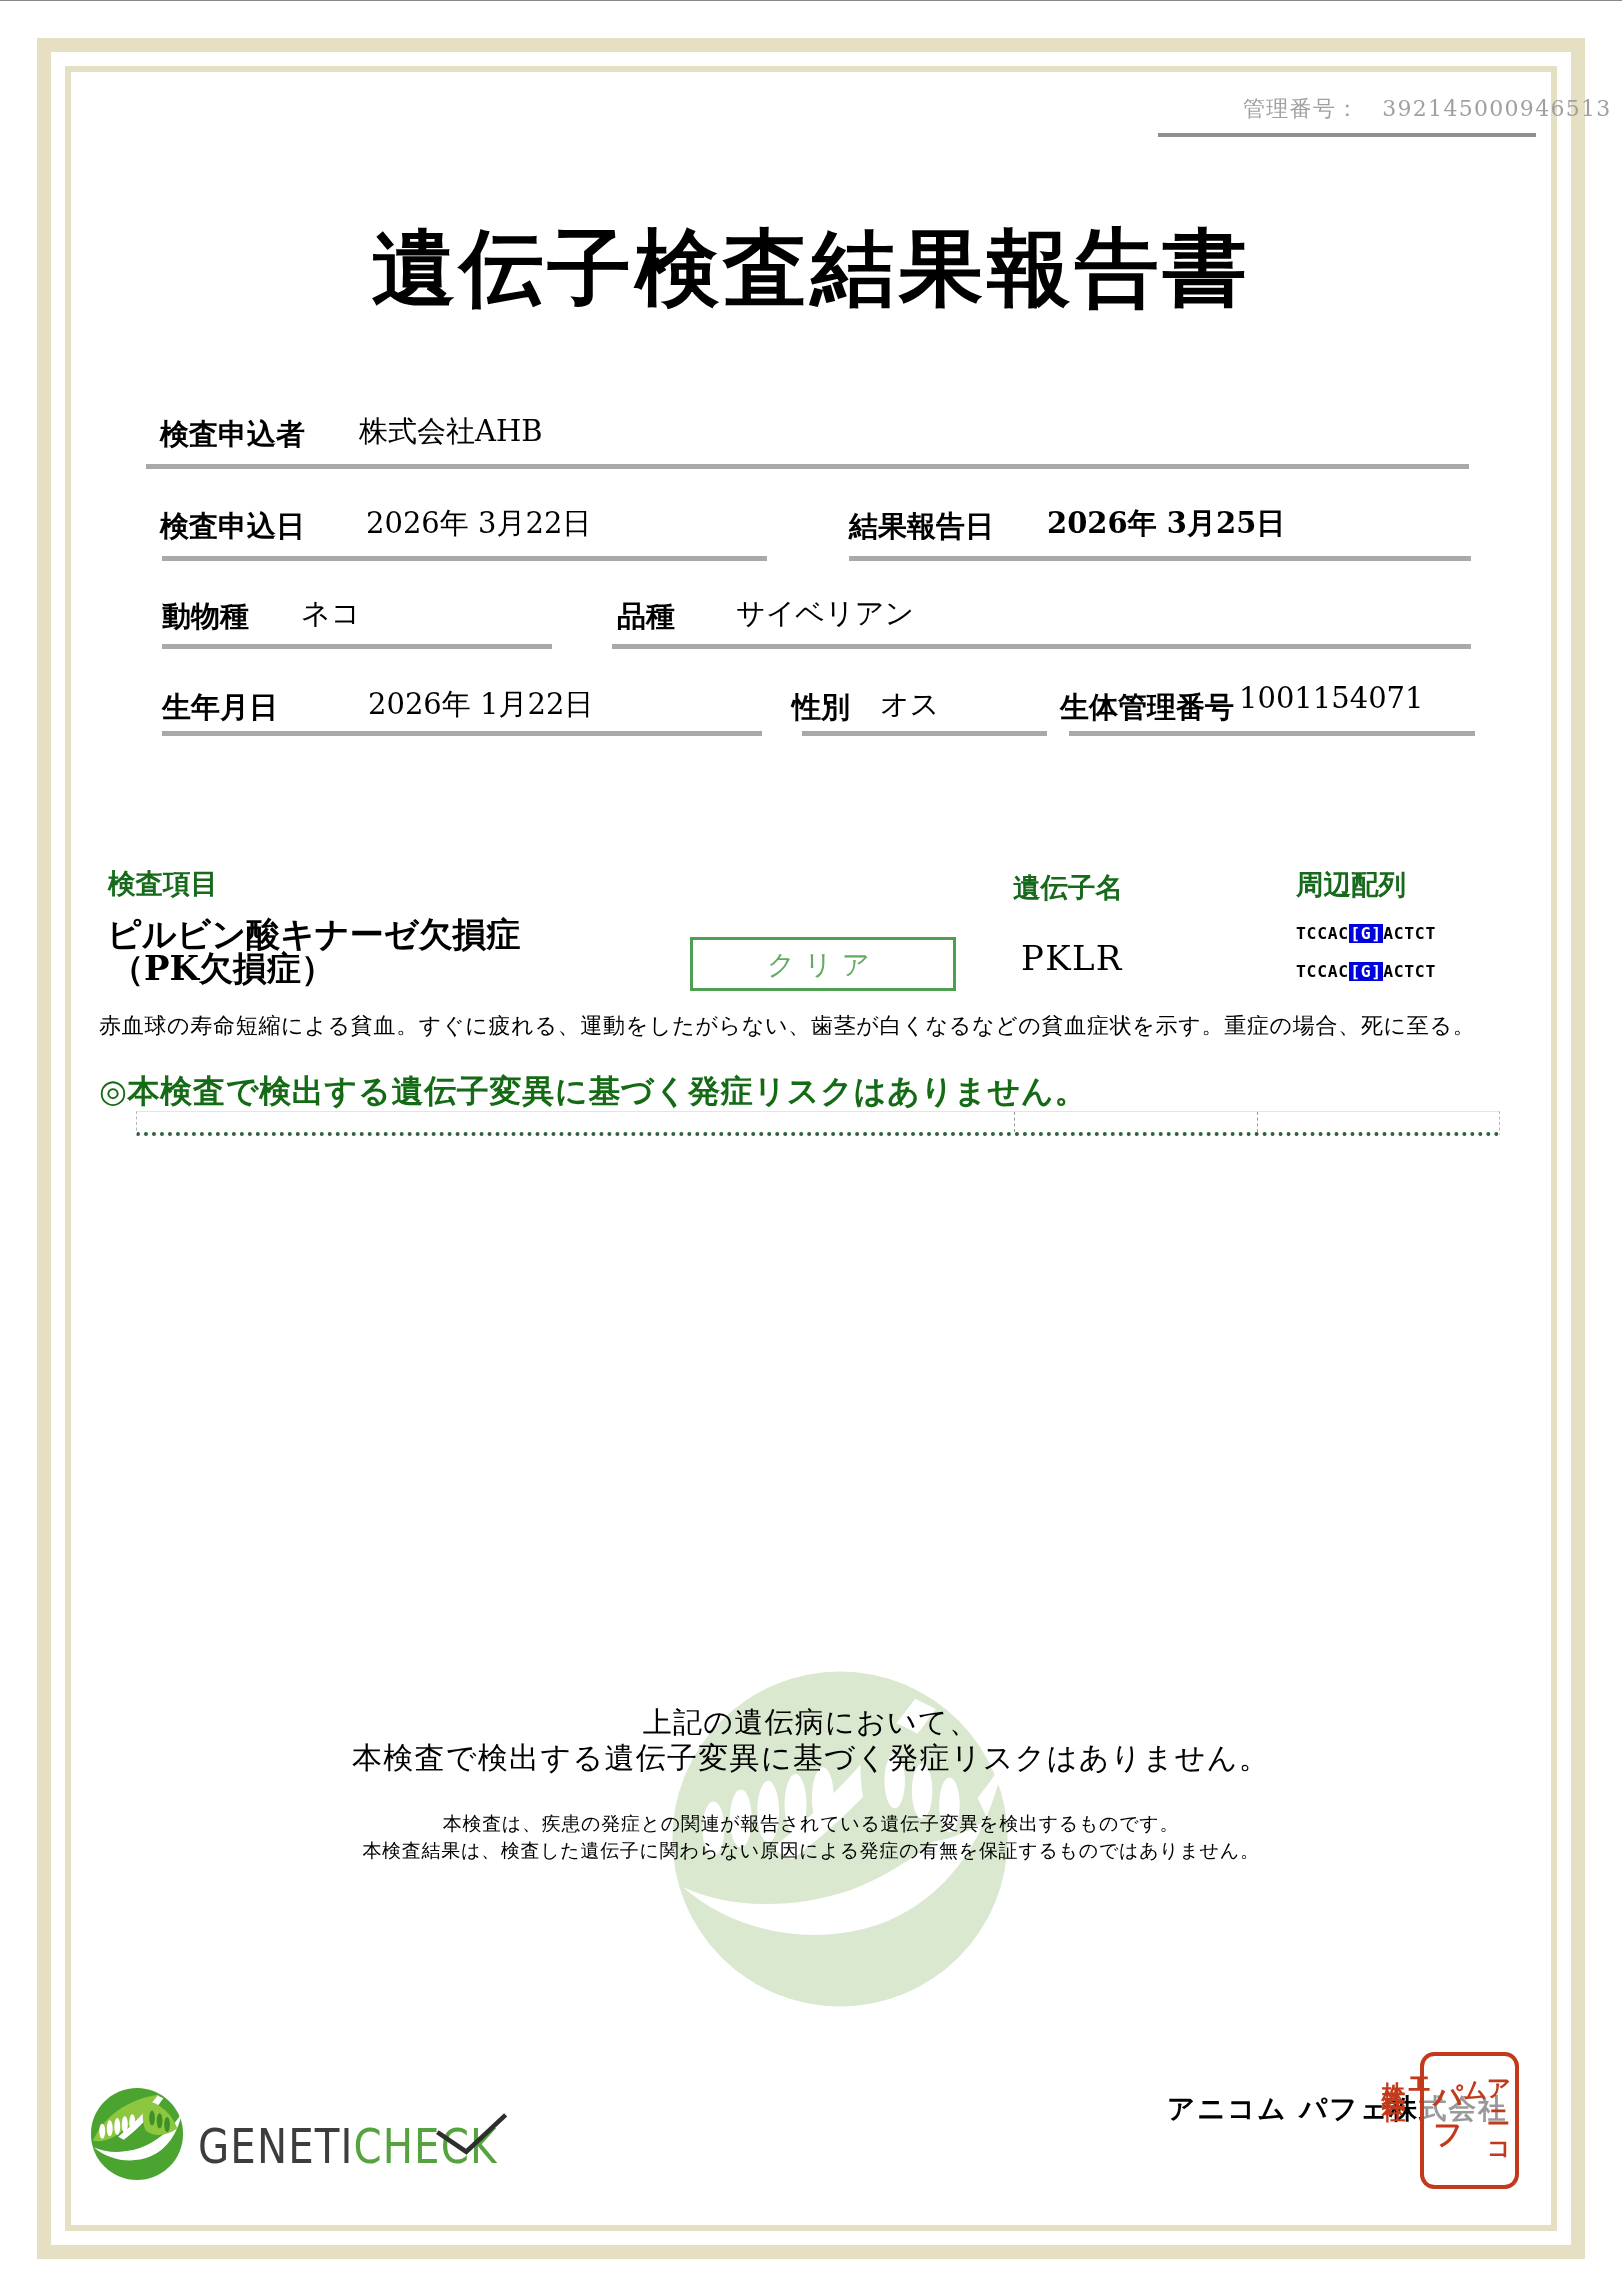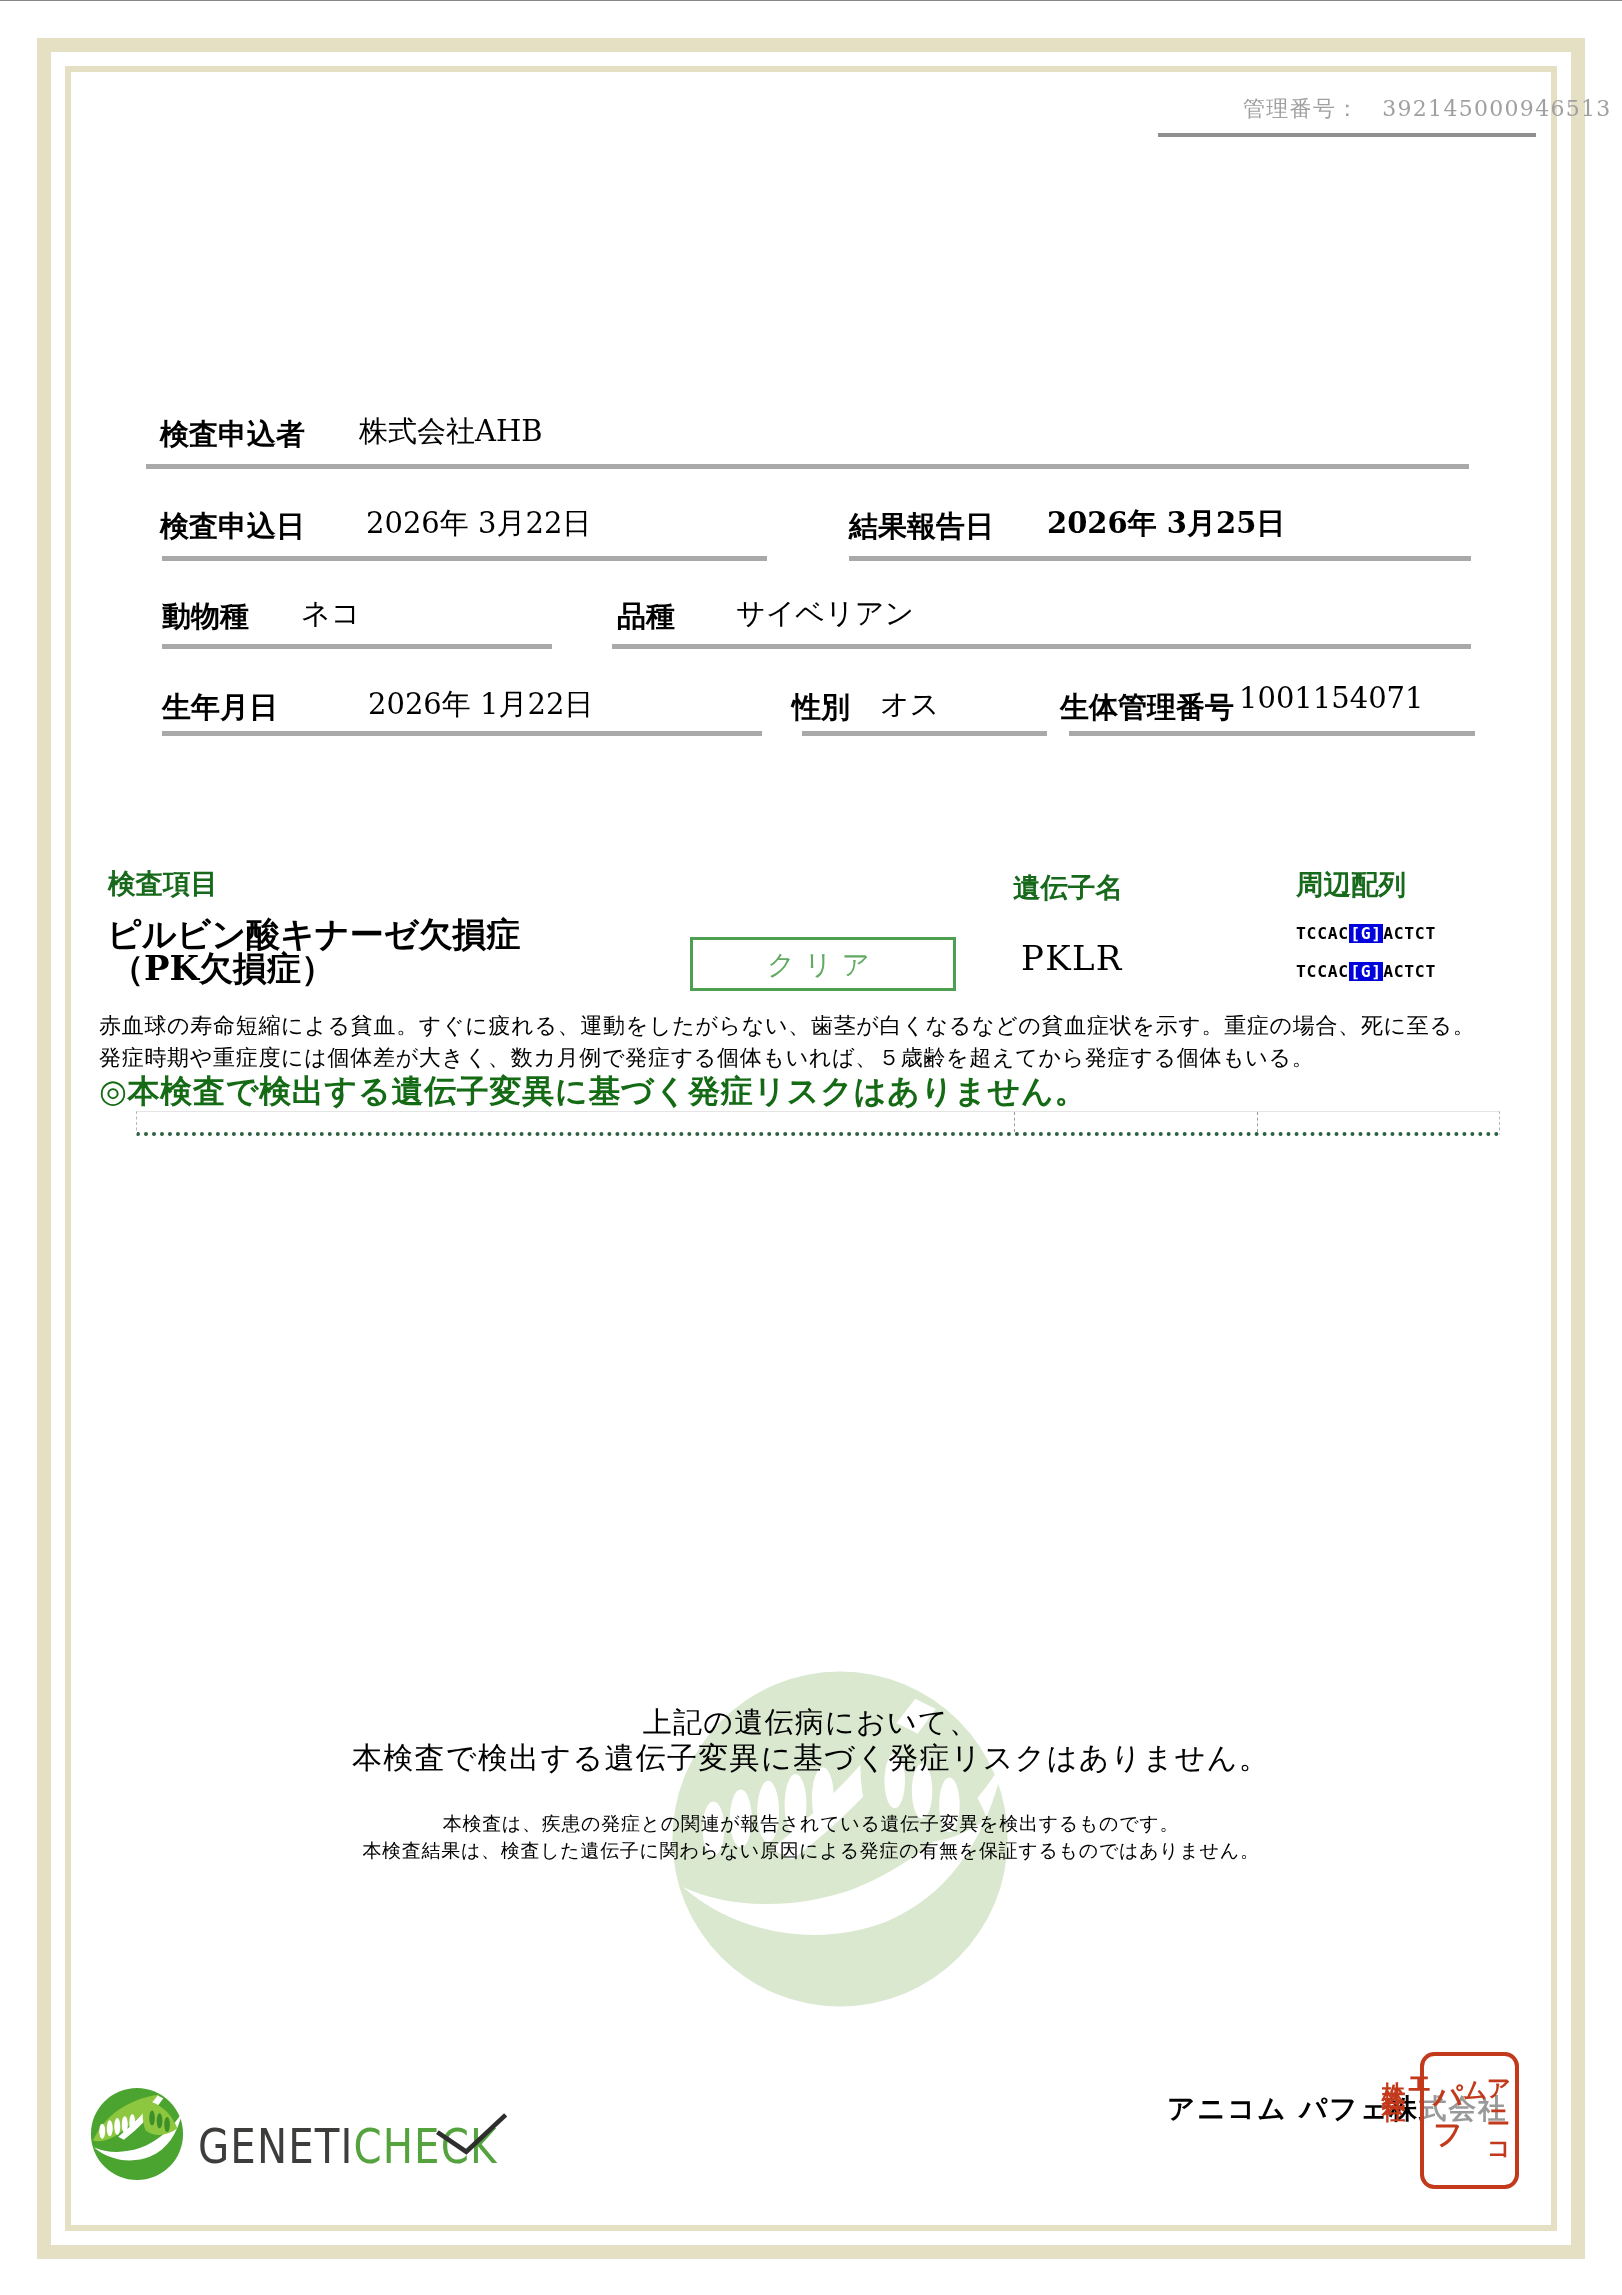--- a/index.html
+++ b/index.html
@@ -83,20 +83,21 @@
       </g>
     </svg>
   </div>
 
   <div class="abs ctrl" style="left:1243px;top:97px;">
     <span>管理番号：</span>
     <span style="margin-left:14.4px;">392145000946513</span>
   </div>
   <div class="uline" style="left:1158px;top:132px;width:378px;height:3.9px;background:#8f8f8f;"></div>
 
+  <div class="abs title" style="top:225px;">遺伝子検査結果報告書</div>
 
   <div class="abs label" style="left:160px;top:419px;">検査申込者</div>
   <div class="abs value" style="left:359px;top:416px;">株式会社AHB</div>
   <div class="uline" style="left:146px;top:463px;width:1323px;"></div>
 
   <div class="abs label" style="left:160px;top:511px;">検査申込日</div>
   <div class="abs value" style="left:366px;top:508px;">2026年 3月22日</div>
   <div class="uline" style="left:162px;top:555px;width:605px;"></div>
   <div class="abs label" style="left:849px;top:511px;">結果報告日</div>
   <div class="abs value" style="left:1047px;top:508px;font-weight:bold;">2026年 3月25日</div>
@@ -133,21 +134,20 @@
   <div class="abs gene" style="left:1021px;top:940px;">PKLR</div>
 
   <div class="abs seq" style="left:1296px;top:925px;">
     <span>TCCAC</span><span class="var">[G]</span><span>ACTCT</span>
   </div>
   <div class="abs seq" style="left:1296px;top:963px;">
     <span>TCCAC</span><span class="var">[G]</span><span>ACTCT</span>
   </div>
 
   <div class="abs desc" style="left:99px;top:1014px;">赤血球の寿命短縮による貧血。すぐに疲れる、運動をしたがらない、歯茎が白くなるなどの貧血症状を示す。重症の場合、死に至る。</div>
-  <div class="abs desc" style="left:99px;top:1046px;">発症時期や重症度には個体差が大きく、数カ月例で発症する個体もいれば、５歳齢を超えてから発症する個体もいる。</div>
   <div class="abs risk" style="left:99px;top:1074px;">◎本検査で検出する遺伝子変異に基づく発症リスクはありません。</div>
 
   <div class="abs dash-zone">
     <div class="dash-div" style="left:877px;"></div>
     <div class="dash-div" style="left:1120px;"></div>
   </div>
 
   <div class="abs sans sum1" style="top:1707px;">上記の遺伝病において、</div>
   <div class="abs sans sum2" style="top:1742px;">本検査で検出する遺伝子変異に基づく発症リスクはありません。</div>
   <div class="abs sans note" style="top:1840px;">本検査結果は、検査した遺伝子に関わらない原因による発症の有無を保証するものではありません。</div>

